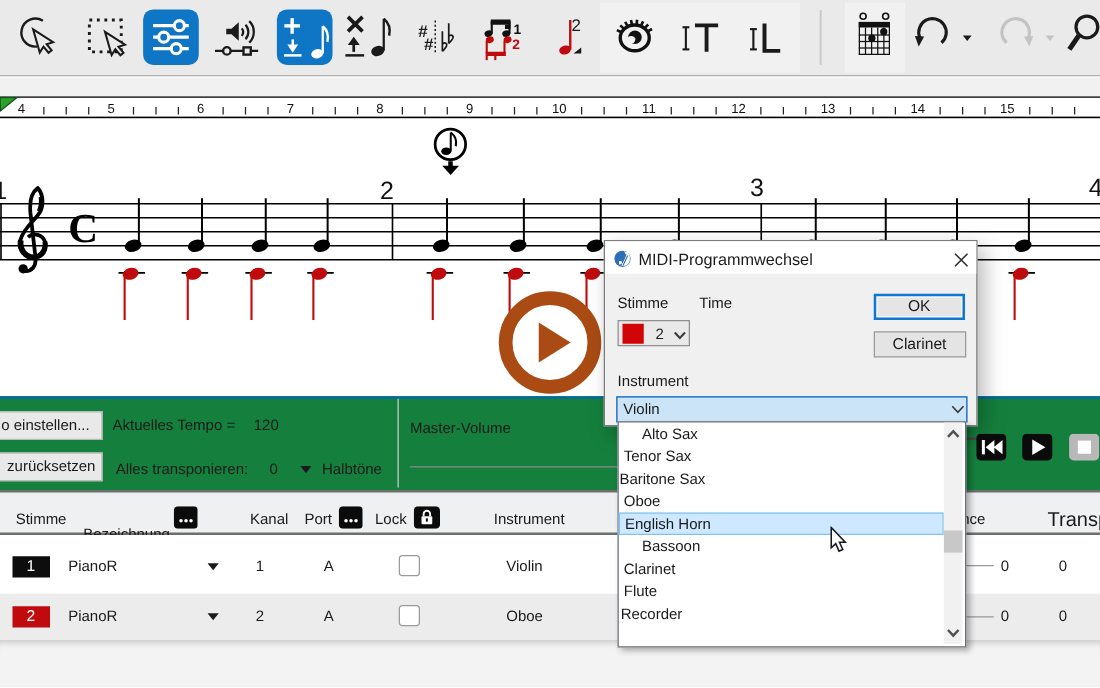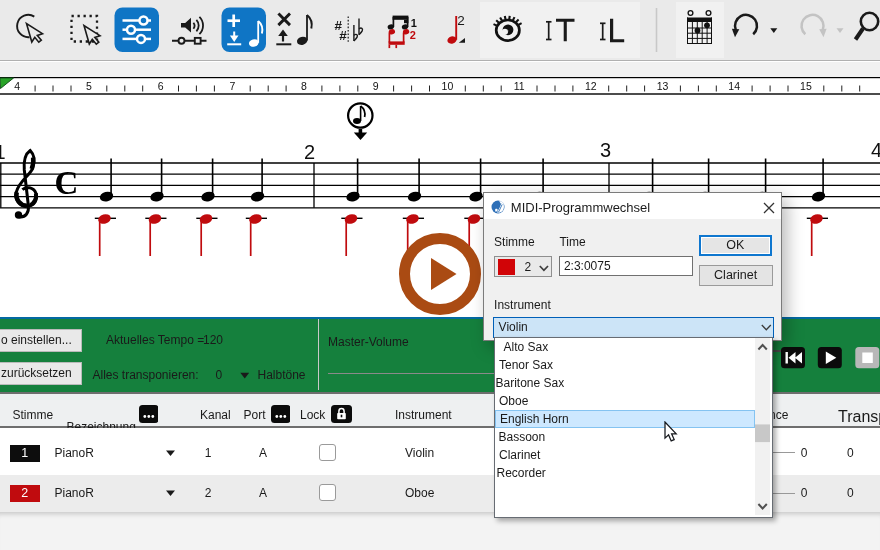--- a/index.html
+++ b/index.html
@@ -329,22 +329,22 @@
     <line x1="749.3" y1="123.3" x2="770.5" y2="123.3" stroke="#000" stroke-width="1.4"></line>
     <line x1="754.2" y1="125" x2="754.2" y2="161" stroke="#c00b0e" stroke-width="1.7"></line>
     <ellipse cx="759.0" cy="124" rx="6.4" ry="4.7" fill="#c00b0e" transform="rotate(-15 759.0 124)"></ellipse>
     <line x1="806.8" y1="123.3" x2="828.0" y2="123.3" stroke="#000" stroke-width="1.4"></line>
     <line x1="811.7" y1="125" x2="811.7" y2="161" stroke="#c00b0e" stroke-width="1.7"></line>
     <ellipse cx="816.5" cy="124" rx="6.4" ry="4.7" fill="#c00b0e" transform="rotate(-15 816.5 124)"></ellipse>
   </svg>
   </div>
   <div class="abs panel">
     <div class="abs" style="left:0;top:10px;width:82px;height:23px;background:#e9e9e9;border:1px solid #bababa;border-left:none;font-size:12px;line-height:21px;padding-left:1px;white-space:nowrap;overflow:hidden;">o einstellen...</div>
-    <div class="abs" style="left:0;top:43.5px;width:82px;height:23px;background:#e9e9e9;border:1px solid #bababa;border-left:none;font-size:12px;line-height:21px;padding-left:1px;white-space:nowrap;overflow:hidden;">zurücksetzen</div>
-    <div class="abs t125" style="left:106px;top:14.5px;text-align:right;">Aktuelles Tempo =</div>
+    <div class="abs" style="left:0;top:43.5px;width:82px;height:23px;background:#e9e9e9;border:1px solid #bababa;border-left:none;font-size:12px;line-height:21px;padding-left:1px;white-space:nowrap;overflow:hidden;text-align:center;">zurücksetzen</div>
+    <div class="abs t125" style="left:90px;top:14.5px;text-align:right;">Aktuelles Tempo =</div>
     <div class="abs t125" style="left:203px;top:14.5px;">120</div>
     <div class="abs t125" style="left:92.5px;top:49.5px;">Alles transponieren:</div>
     <div class="abs t125" style="left:215.5px;top:49.5px;">0</div>
     <svg class="abs" style="left:239.5px;top:53.5px;" width="9.5" height="7">
         <path d="M 0.3 0.8 h 8.9 l -4.45 5.8 z" fill="#1a1a1a"></path>
       </svg>
     <div class="abs t125" style="left:257.5px;top:49.5px;">Halbtöne</div>
     <div class="abs" style="left:317.5px;top:0px;width:1px;height:71px;background:#c9c9c9;"></div>
     <div class="abs t125" style="left:328px;top:16px;">Master-Volume</div>
     <div class="abs" style="left:327.5px;top:54px;width:412px;height:1.5px;background:#8a8a8a;"></div>
@@ -438,39 +438,39 @@
       </svg>
     <div class="abs" style="left:9.8px;top:42.7px;">Stimme</div>
     <div class="abs" style="left:75.2px;top:42.7px;">Time</div>
     <div class="abs" style="left:9.6px;top:62.9px;width:58.5px;height:21.5px;background:#e9e9e9;border:1.4px solid #8f8f8f;">
       <div class="abs" style="left:3.4px;top:2.2px;width:16.4px;height:16.3px;background:#d10407;"></div>
       <div class="abs" style="left:29.5px;top:3.3px;width:7px;">2</div>
       <svg class="abs" style="left:44px;top:8px;" width="10" height="7">
           <path d="M 0.8 1 L 4.9 5.3 L 9 1" fill="none" stroke="#3c3c3c" stroke-width="1.7"></path>
         </svg>
     </div>
-    <div class="abs" style="left:74.6px;top:63.2px;width:134px;height:20px;background:#fff;border:1px solid #707070;line-height:18px;padding-left:4px;">2:3:0075</div>
     <div class="abs" style="left:214.4px;top:42.1px;width:73.4px;height:21.5px;background:#e5e5e5;border:2.2px solid #0f77cf;box-shadow:inset 0 0 0 1px #fff;text-align:center;line-height:17px;font-size:12.5px;">OK</div>
     <div class="abs" style="left:214.4px;top:72px;width:73.9px;height:21.5px;background:#e4e4e4;border:1px solid #9a9a9a;text-align:center;line-height:19.5px;font-size:12.5px;">Clarinet</div>
     <div class="abs" style="left:9.8px;top:105.2px;">Instrument</div>
     <div class="abs" style="left:8.3px;top:124.1px;width:281px;height:21px;background:#cce4f7;border:1px solid #005fb8;line-height:19px;padding-left:5px;">Violin
       <svg class="abs" style="left:267px;top:6.5px;" width="11" height="7">
           <path d="M 0.8 1 L 5.3 5.8 L 9.8 1" fill="none" stroke="#3a3a3a" stroke-width="1.3"></path>
         </svg>
     </div>
   </div>
 
   <div class="abs" style="left:493.5px;top:337px;width:279px;height:180.5px;background:#fff;border:1.6px solid #676c73;box-shadow:3px 3px 5px rgba(0,0,0,0.33);font-size:12px;">
-    <div style="padding-left:9px;line-height:18px;height:18px;">Alto Sax</div>
+    <div style="padding-left:19px;line-height:18px;height:18px;">Alto Sax</div>
     <div style="padding-left:4.5px;line-height:18px;height:18px;">Tenor Sax</div>
     <div style="padding-left:1px;line-height:18px;height:18px;">Baritone Sax</div>
     <div style="padding-left:4.5px;line-height:18px;height:18px;">Oboe</div>
     <div style="padding-left:4.5px;line-height:16.5px;height:18px;background:#cde8ff;border:1px solid #84c3f1;width:260px;">English Horn</div>
-    <div style="padding-left:4px;line-height:18px;height:18px;">Bassoon</div>
+    <div style="padding-left:19px;line-height:18px;height:18px;">Bassoon</div>
     <div style="padding-left:4.5px;line-height:18px;height:18px;">Clarinet</div>
+    <div style="padding-left:4.5px;line-height:18px;height:18px;">Flute</div>
     <div style="padding-left:2px;line-height:18px;height:18px;">Recorder</div>
 
     <div class="abs" style="left:260.2px;top:0;width:15.6px;height:177.3px;background:#f1f1f1;"></div>
     <svg class="abs" style="left:260.2px;top:0;" width="15.6" height="177.3">
       <path d="M 3.4 11.5 L 7.6 7 L 11.8 11.5" fill="none" stroke="#505050" stroke-width="2"></path>
       <path d="M 3.4 166 L 7.6 170.5 L 11.8 166" fill="none" stroke="#505050" stroke-width="2"></path>
       <rect x="0" y="86.4" width="15.6" height="17.7" fill="#c8c8c8"></rect>
     </svg>
   </div>
 

